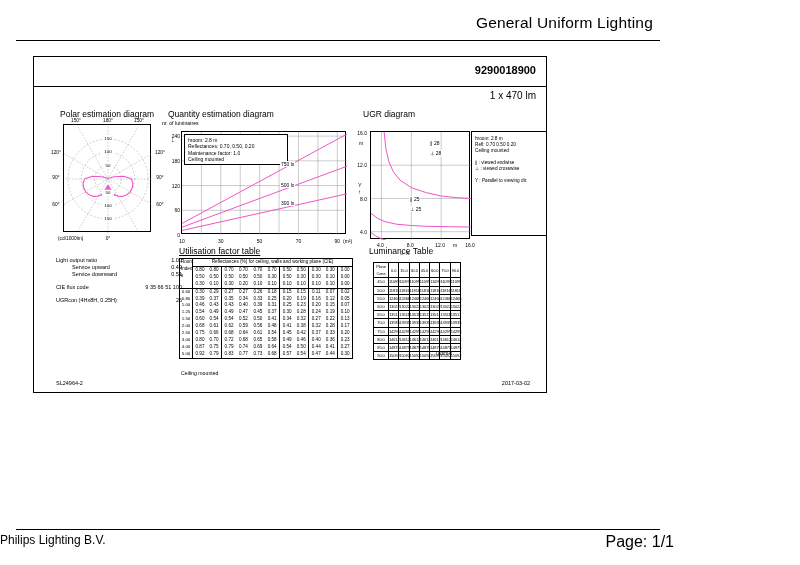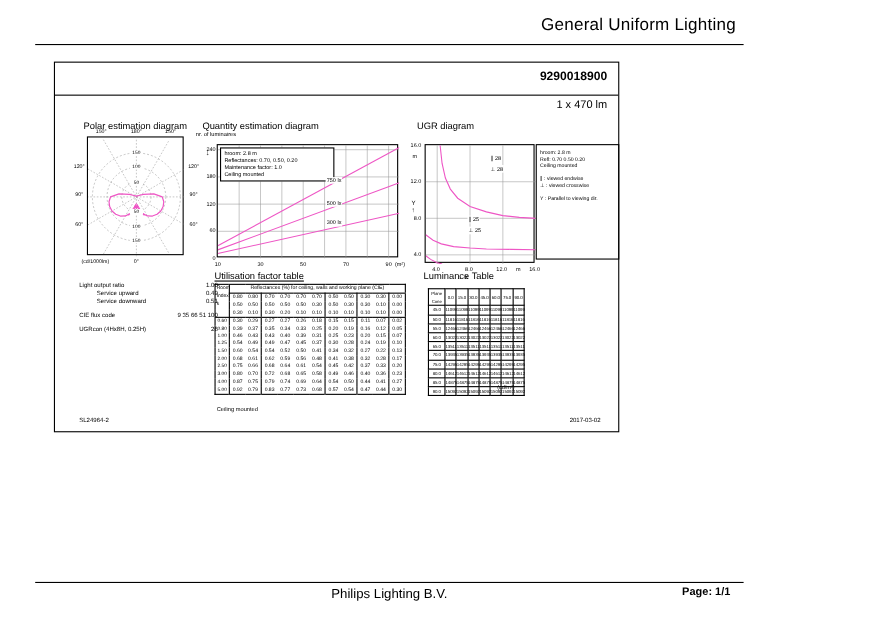--- a/index.html
+++ b/index.html
@@ -1,27 +1,27 @@
 <!DOCTYPE html>
 <html><head>
 <meta charset="utf-8">
 <style>
   :root{ --accent:#ee56c5; --grid:#999; --ink:#000; }
   *{box-sizing:border-box;}
   html,body{margin:0;padding:0;background:#fff;}
   .sheet{position:relative;width:676px;height:565px;background:#fff;overflow:hidden;
-         font-family:"Liberation Sans",sans-serif;color:#000;margin-left:16px;}
+         font-family:"Liberation Sans",sans-serif;color:#000;}
   .abs{position:absolute;}
   
   .hdr-title{right:23px;top:14px;font-size:15.5px;letter-spacing:.2px;}
   .hdr-line{left:16px;right:16px;top:40px;border-top:1.6px solid #000;}
   .ftr-line{left:16px;right:16px;top:529px;border-top:1.6px solid #000;}
   .ftr-left{left:16px;top:533px;font-size:12px;}
-  .ftr-center{left:0;right:0;top:533px;font-size:12px;text-align:center;}
-  .ftr-right{right:28px;top:533px;font-size:10px;font-weight:bold;}
+  .ftr-center{left:0;right:0;top:533px;font-size:12px;text-align:left;}
+  .ftr-right{right:2px;top:533px;font-size:16px;}
   
   .docbox{left:33px;top:56px;width:514px;height:337px;border:1.6px solid #000;background:#fff;}
   .code{right:10px;top:7px;font-size:11px;font-weight:bold;}
   .code-line{left:0;right:0;top:29px;border-top:1px solid #000;}
   .lamps{right:10px;top:33px;font-size:10px;}
   .sec-title{font-size:8.5px;}
   
   .polar-plot{left:29px;top:67px;width:88px;height:108px;border:.8px solid #000;}
   .plbl{position:absolute;font-size:4.8px;text-align:center;width:14px;}
   .ring{position:absolute;font-size:4.4px;width:12px;left:38px;text-align:center;background:#fff;line-height:5px;}

